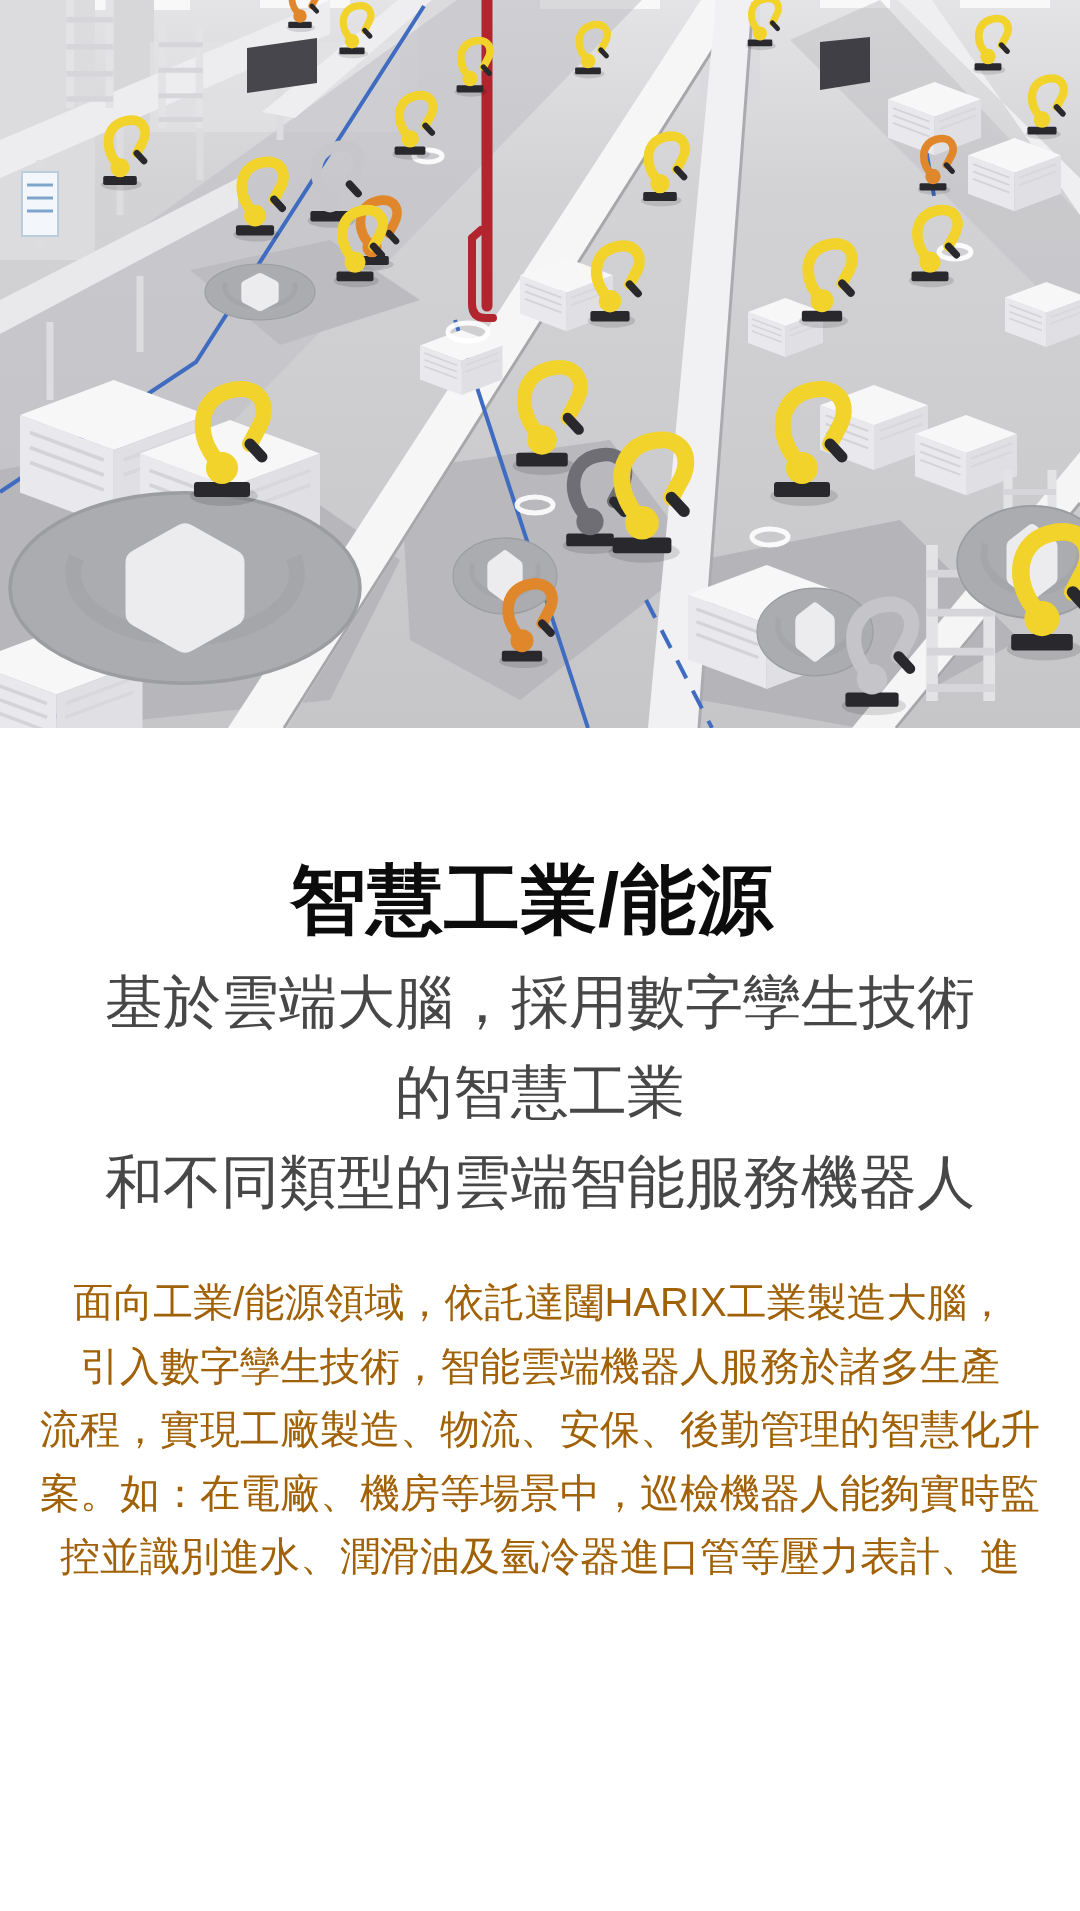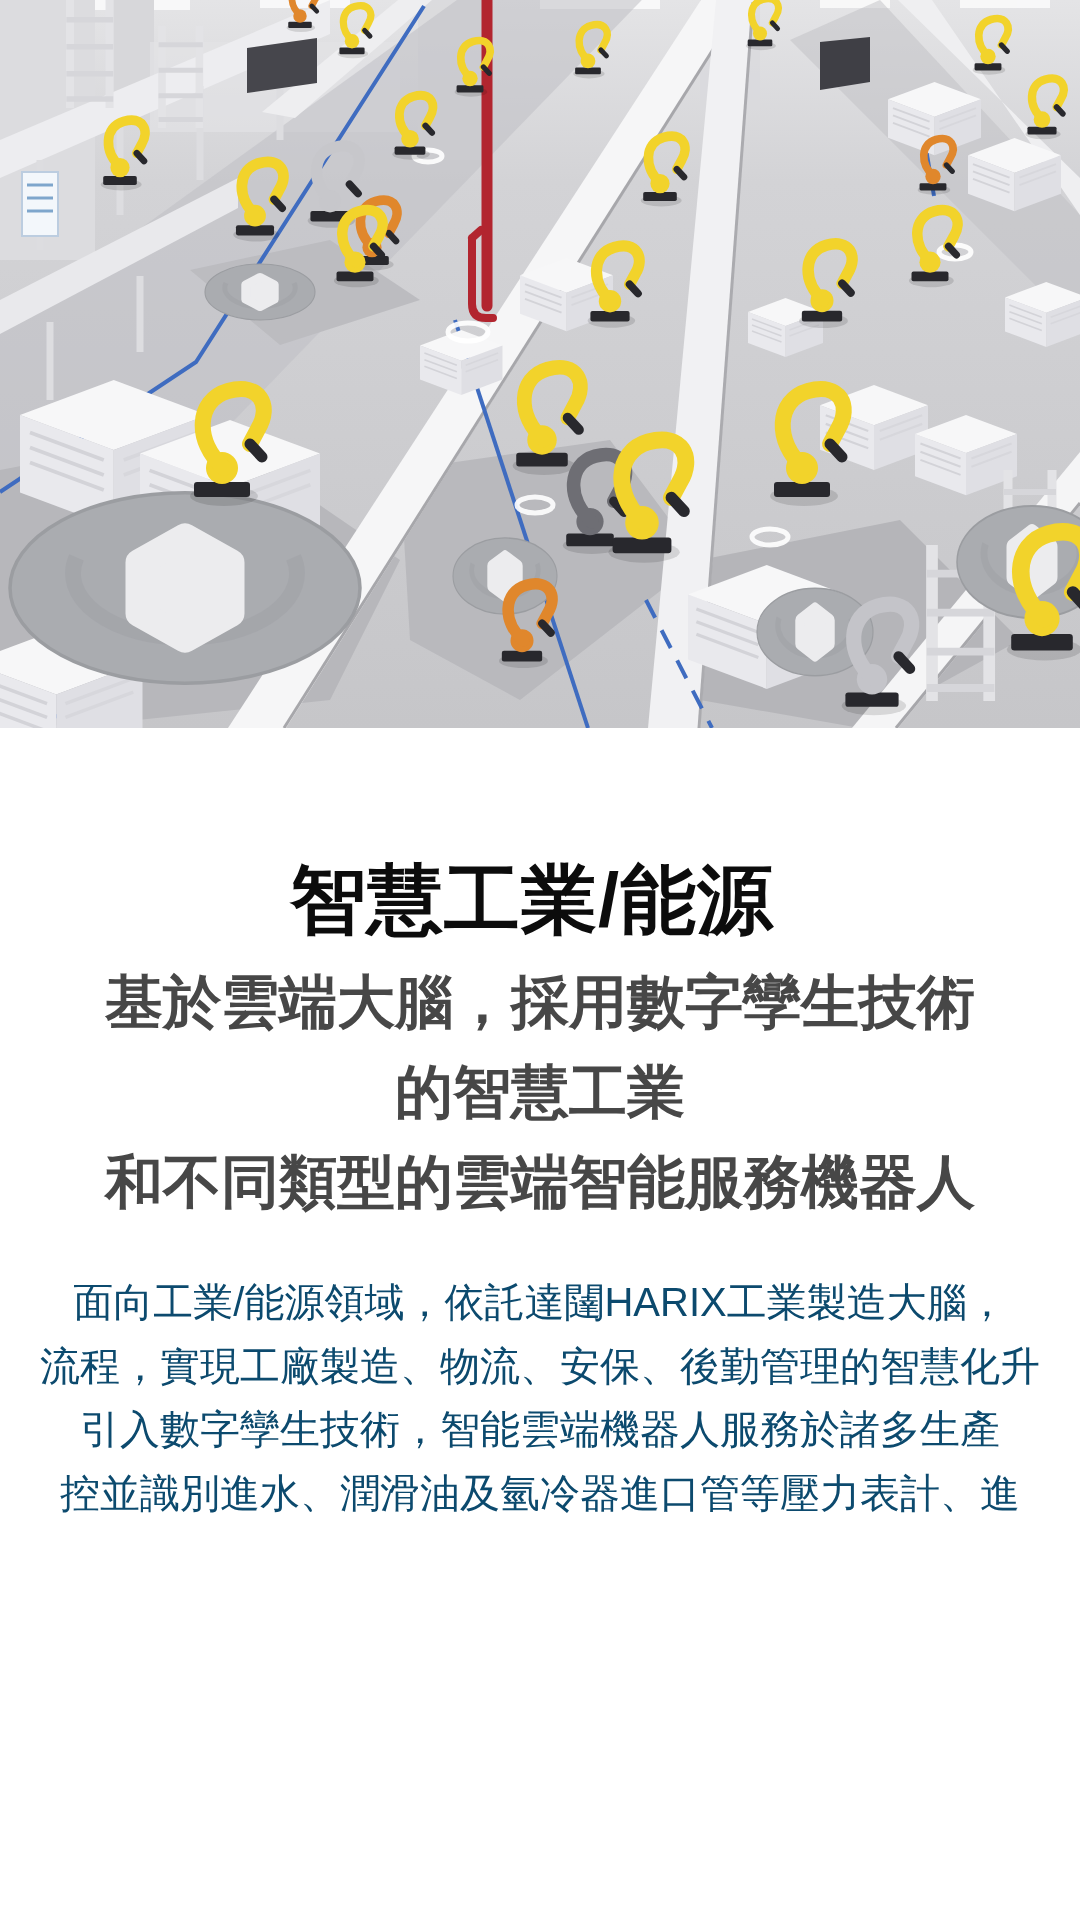--- a/index.html
+++ b/index.html
@@ -3,24 +3,24 @@
 <meta charset="utf-8">
 <style>
   html,body{margin:0;padding:0;background:#ffffff;}
   .page{position:relative;width:1080px;height:1911px;background:#ffffff;overflow:hidden;
         font-family:"Liberation Sans", sans-serif;}
   .hero{position:absolute;top:0;left:0;width:1080px;height:728px;overflow:hidden;background:#cbcbce;}
   .hero svg{display:block;}
   .title{position:absolute;top:858px;left:0;width:1064px;margin:0;text-align:center;
          font-size:76px;line-height:84px;font-weight:600;color:#0c0c0c;letter-spacing:1px;white-space:nowrap;}
   .subtitle{position:absolute;top:957px;left:0;width:1080px;text-align:center;
-            font-size:58px;line-height:90px;font-weight:700;color:#474747;}
+            font-size:58px;line-height:90px;font-weight:400;color:#474747;}
   .subtitle .ln{white-space:nowrap;}
   .bodytext{position:absolute;top:1271px;left:0;width:1080px;text-align:center;
-            font-size:40px;line-height:63.5px;font-weight:400;color:#0c4a6e;}
+            font-size:40px;line-height:63.5px;font-weight:400;color:#a16207;}
   .bodytext .ln{white-space:nowrap;}
 </style>
 </head>
 <body>
 
 <div class="page">
 
   <div class="hero">
     <svg width="1080" height="728" viewBox="0 0 1080 728" preserveAspectRatio="none">
       <defs>
@@ -209,18 +209,19 @@
   <h1 class="title">智慧工業/能源</h1>
 
   <div class="subtitle">
     <div class="ln">基於雲端大腦，採用數字孿生技術</div>
     <div class="ln">的智慧工業</div>
     <div class="ln">和不同類型的雲端智能服務機器人</div>
   </div>
 
   <div class="bodytext">
     <div class="ln">面向工業/能源領域，依託達闥HARIX工業製造大腦，</div>
+    <div class="ln">引入數字孿生技術，智能雲端機器人服務於諸多生產</div>
     <div class="ln">流程，實現工廠製造、物流、安保、後勤管理的智慧化升</div>
-    <div class="ln">引入數字孿生技術，智能雲端機器人服務於諸多生產</div>
+    <div class="ln">案。如：在電廠、機房等場景中，巡檢機器人能夠實時監</div>
     <div class="ln">控並識別進水、潤滑油及氫冷器進口管等壓力表計、進</div>
   </div>
 
 </div>
 
 </body></html>

